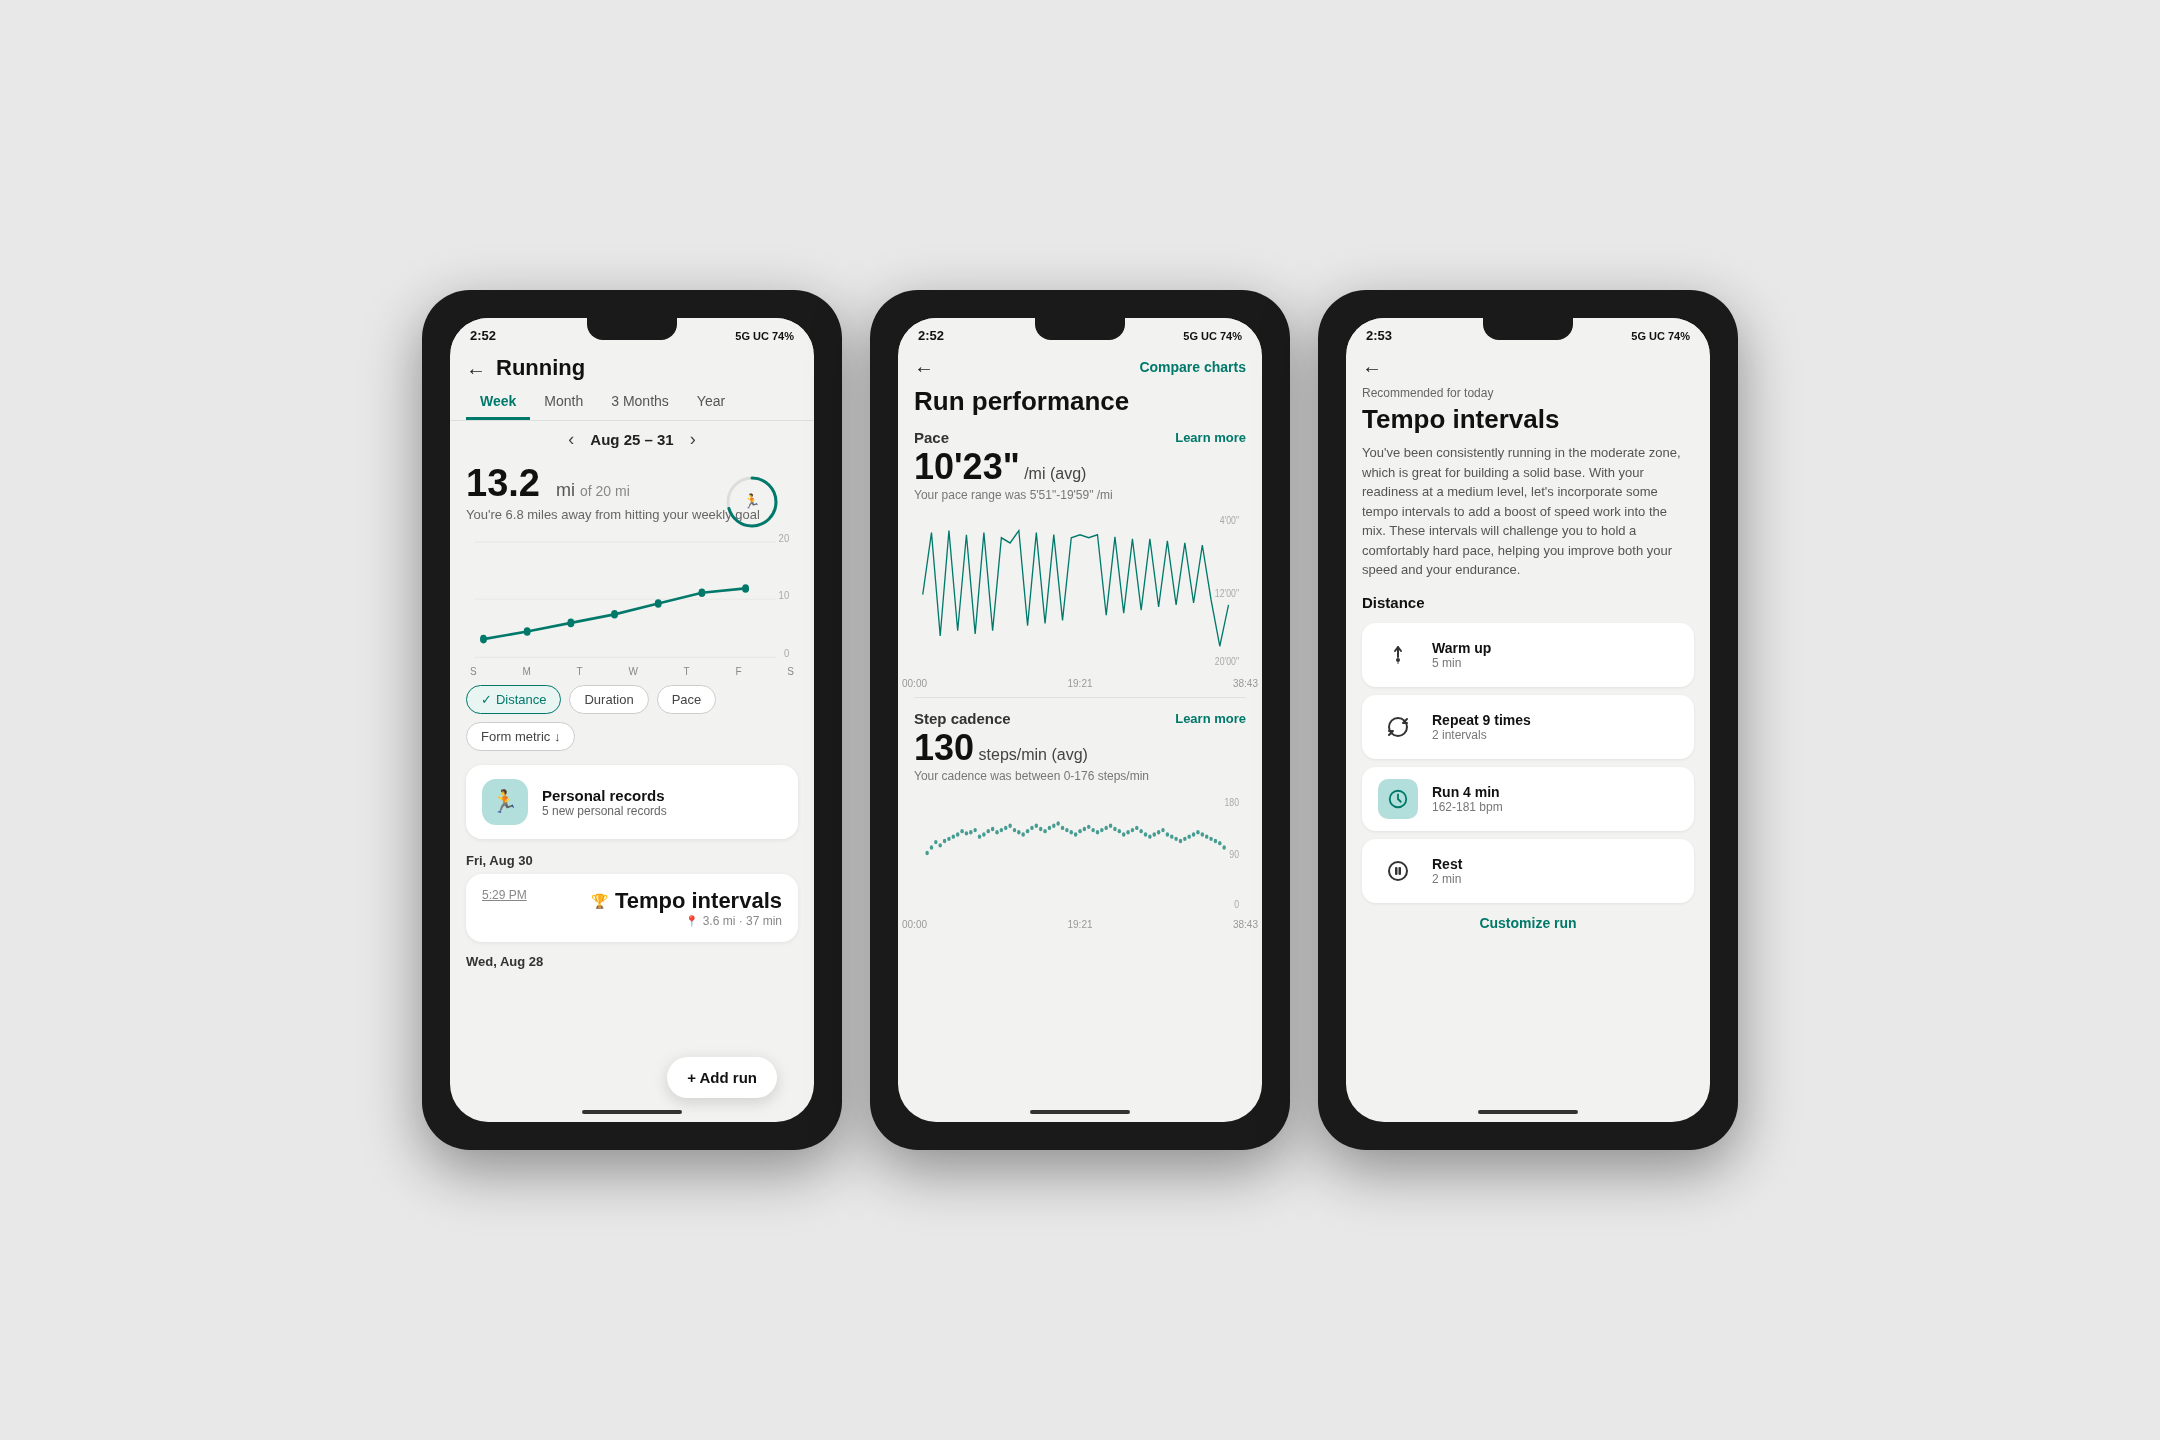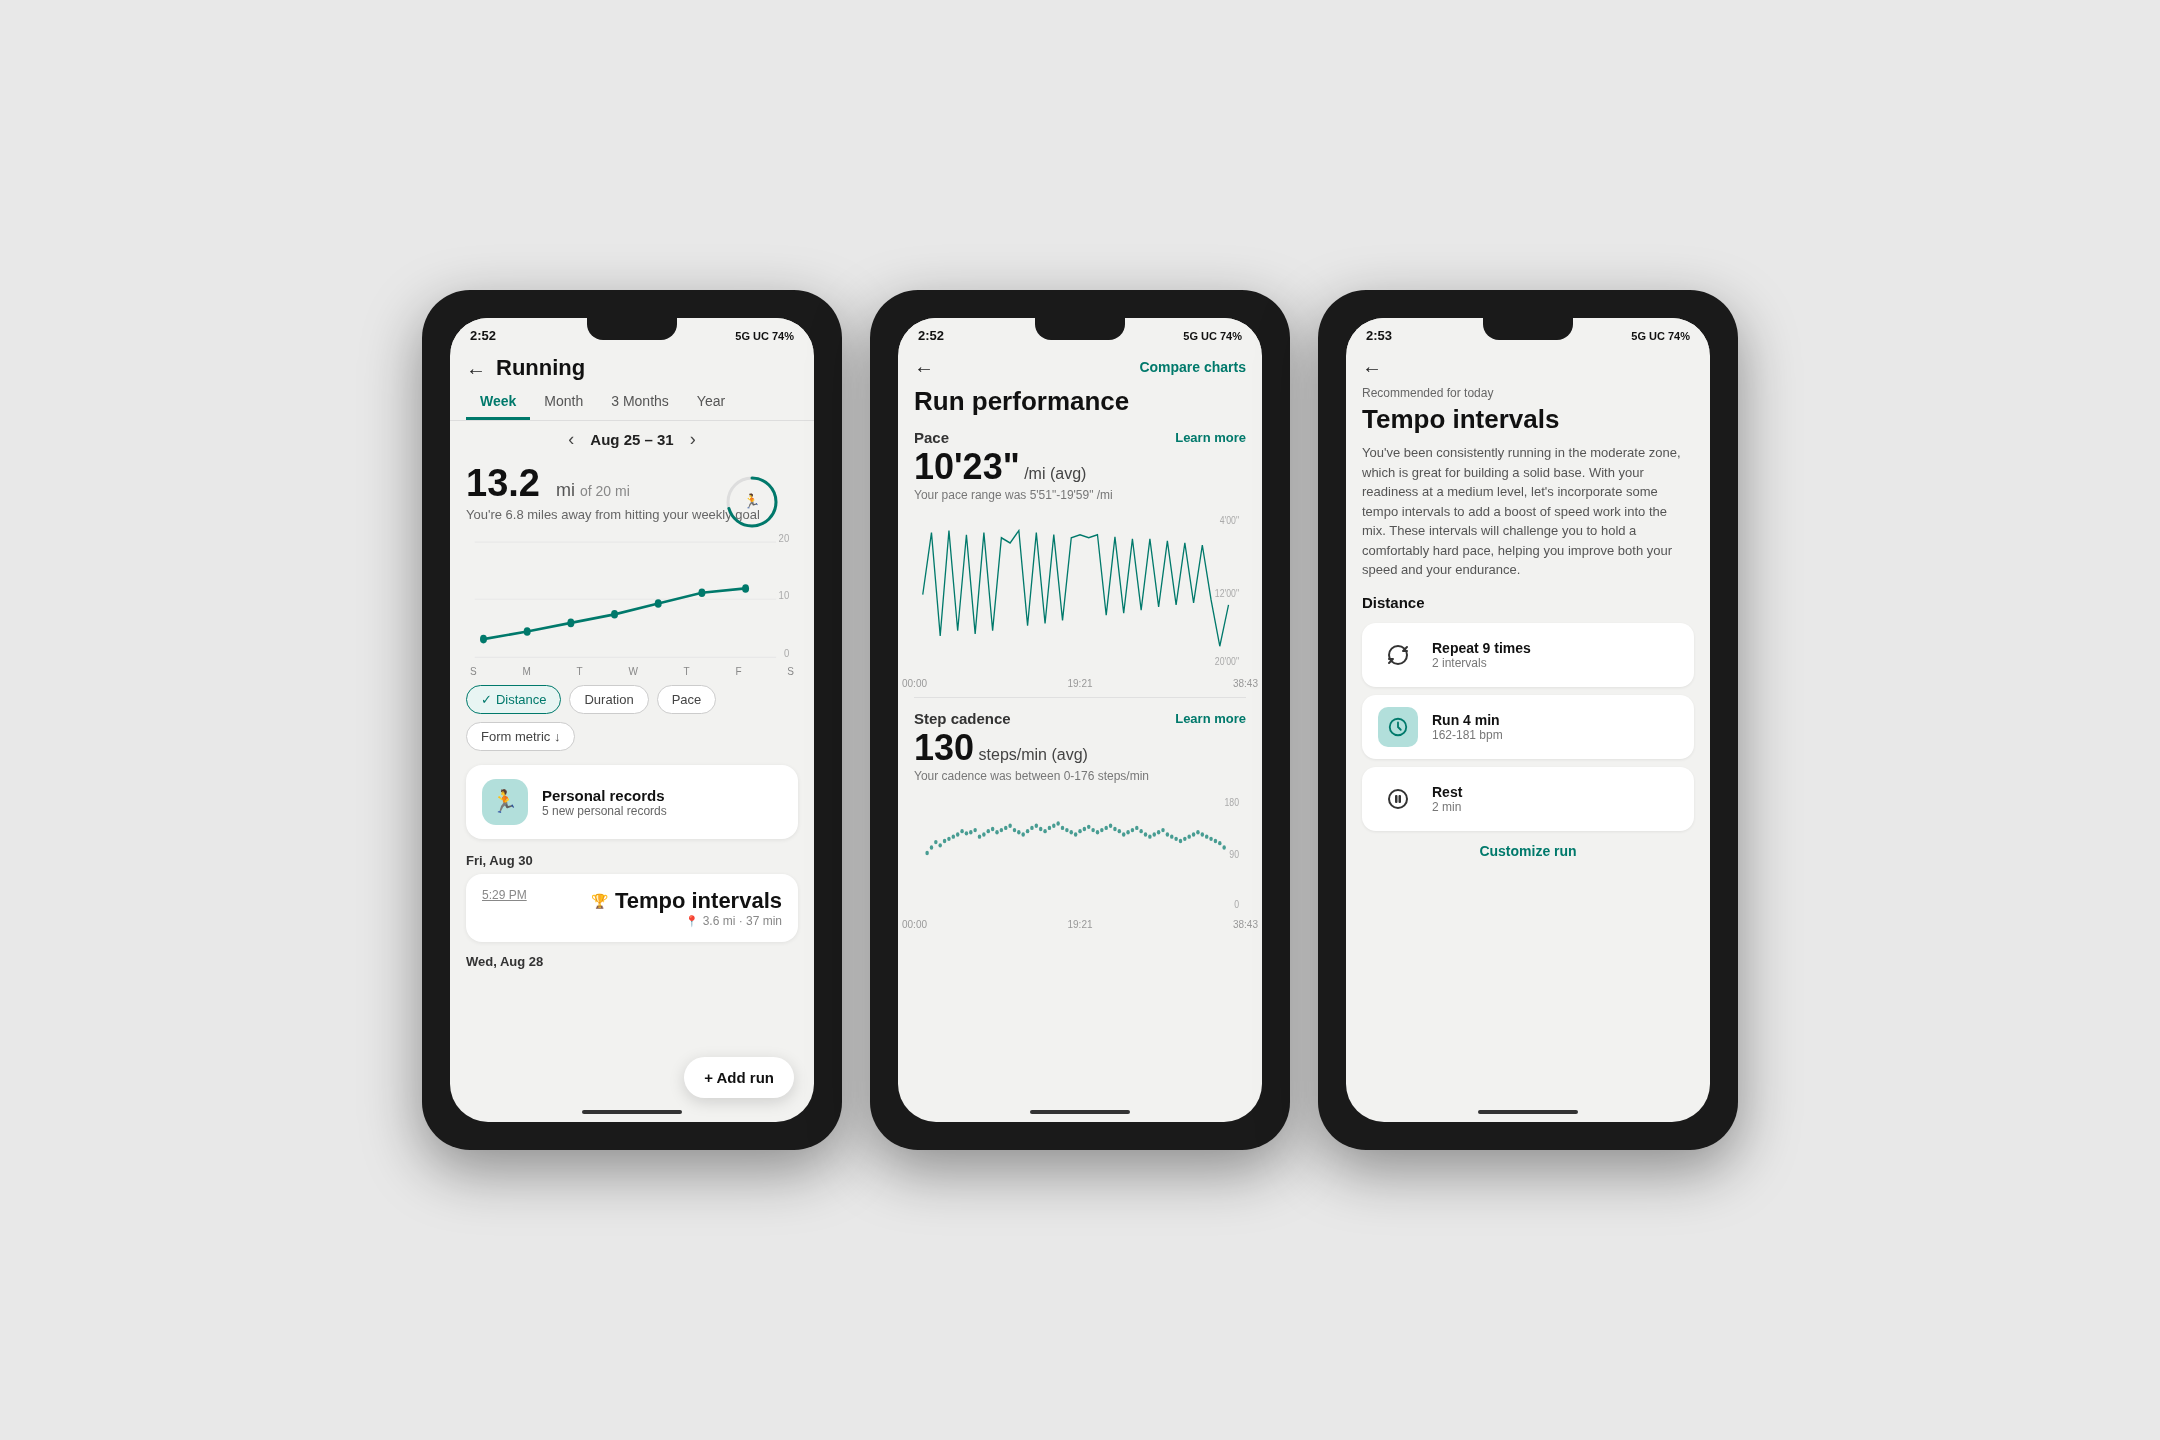--- a/index.html
+++ b/index.html
@@ -200,21 +200,21 @@
       display: flex;
       align-items: center;
       gap: 6px;
       justify-content: flex-end;
     }
     .activity-icon { font-size: 14px; color: #00796b; }
     .activity-stats { font-size: 12px; color: #888; text-align: right; }
     .add-run-btn {
       position: absolute;
       bottom: 24px;
-      right: 20px;
+      right: 37px;
       background: #fff;
       border-radius: 28px;
       padding: 12px 20px;
       font-size: 15px;
       font-weight: 600;
       color: #111;
       box-shadow: 0 4px 16px rgba(0,0,0,0.15);
       cursor: pointer;
       display: flex;
       align-items: center;
@@ -638,20 +638,33 @@
       </div>
       <div class="screen-content">
         <div class="p3-header">
           <span class="back-arrow">←</span>
         </div>
         <div class="recommended-label">Recommended for today</div>
         <div class="p3-title">Tempo intervals</div>
         <div class="p3-desc">You've been consistently running in the moderate zone, which is great for building a solid base. With your readiness at a medium level, let's incorporate some tempo intervals to add a boost of speed work into the mix. These intervals will challenge you to hold a comfortably hard pace, helping you improve both your speed and your endurance.</div>
         <div class="intervals-label">Distance</div>
 
+        <div class="interval-item">
+          <div class="interval-icon">
+            <svg width="24" height="24" viewBox="0 0 24 24" fill="none">
+              <path d="M12 4v10M12 4l-3 4M12 4l3 4" stroke="#333" stroke-width="2" stroke-linecap="round" stroke-linejoin="round"></path>
+              <circle cx="12" cy="17" r="2" fill="#333"></circle>
+              <circle cx="12" cy="20" r="1" fill="#888"></circle>
+            </svg>
+          </div>
+          <div>
+            <div class="interval-text-title">Warm up</div>
+            <div class="interval-text-sub">5 min</div>
+          </div>
+        </div>
 
         <div class="interval-item">
           <div class="interval-icon">
             <svg width="24" height="24" viewBox="0 0 24 24" fill="none">
               <path d="M3 12c0-5 4-9 9-9s9 4 9 9M21 12c0 5-4 9-9 9s-9-4-9-9" stroke="#333" stroke-width="2"></path>
               <path d="M17 8l4-4M17 8h4M7 16l-4 4M7 16H3" stroke="#333" stroke-width="2" stroke-linecap="round"></path>
             </svg>
           </div>
           <div>
             <div class="interval-text-title">Repeat 9 times</div>

